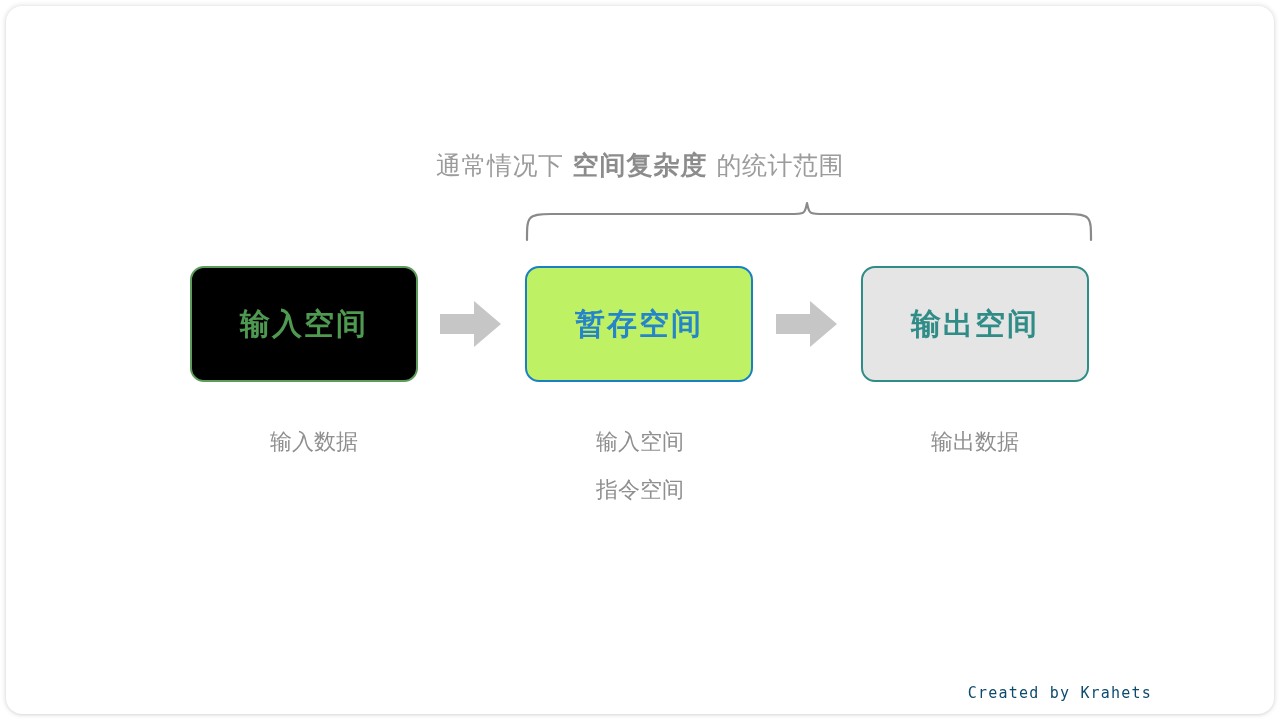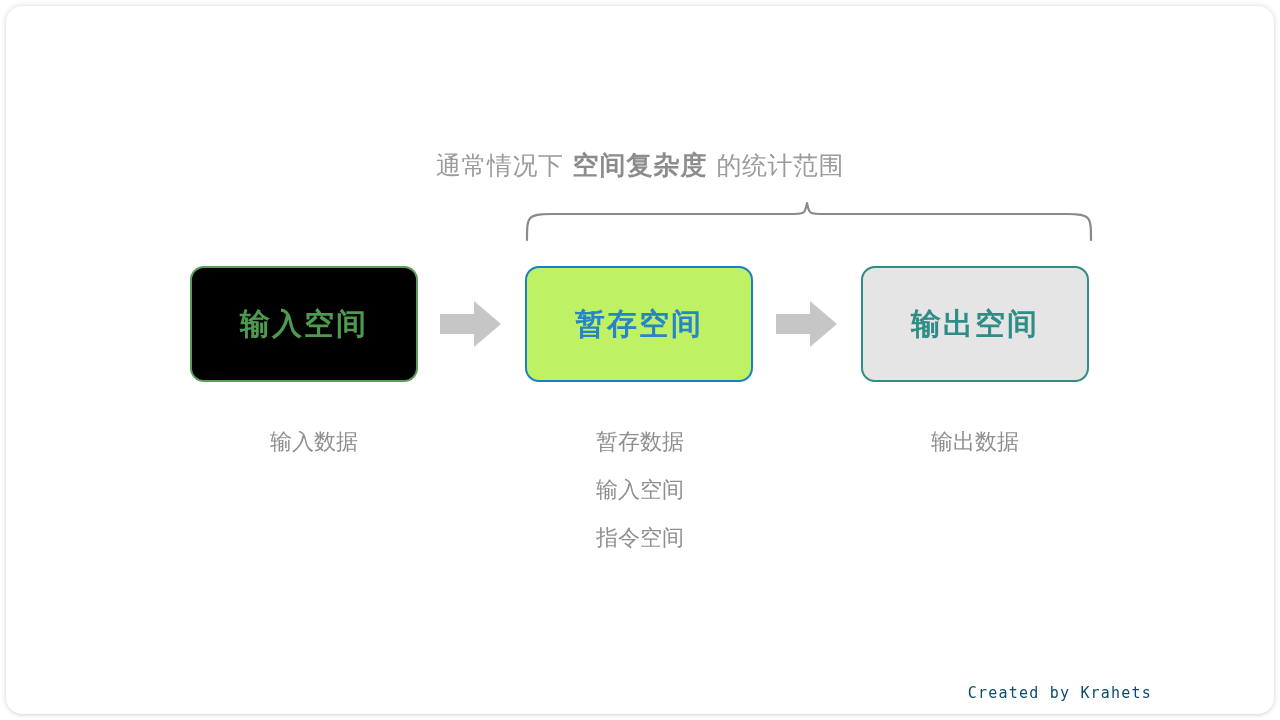--- a/index.html
+++ b/index.html
@@ -163,21 +163,20 @@
     <svg width="62" height="48" viewBox="0 0 62 48">
       <polygon points="0,14 34,14 34,1 61,24 34,47 34,34 0,34" fill="#c6c6c6"></polygon>
     </svg>
   </div>
 
   <div class="desc-col" id="desc-input">
     <span class="desc-line">输入数据</span>
   </div>
 
   <div class="desc-col" id="desc-temp">
-    <span class="desc-line">暂存数据</span>
     <span class="desc-line">输入空间</span>
     <span class="desc-line">指令空间</span>
   </div>
 
   <div class="desc-col" id="desc-output">
     <span class="desc-line">输出数据</span>
   </div>
 
   <div id="watermark">Created by Krahets</div>
 

